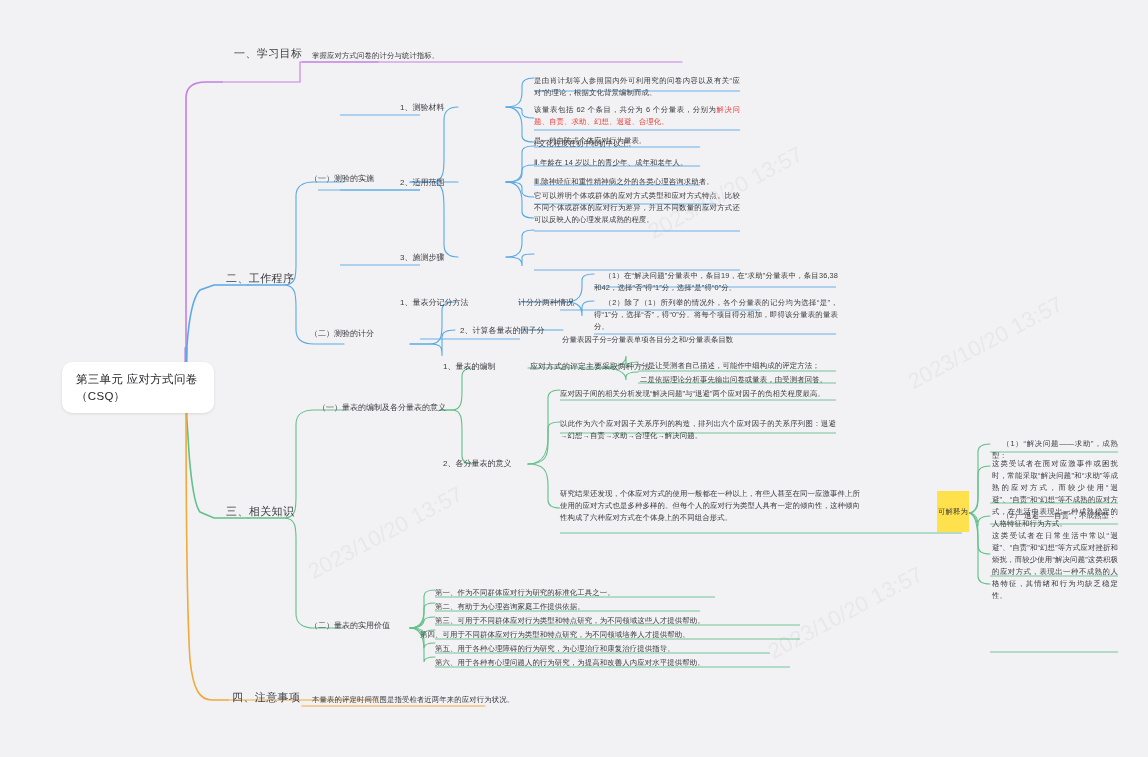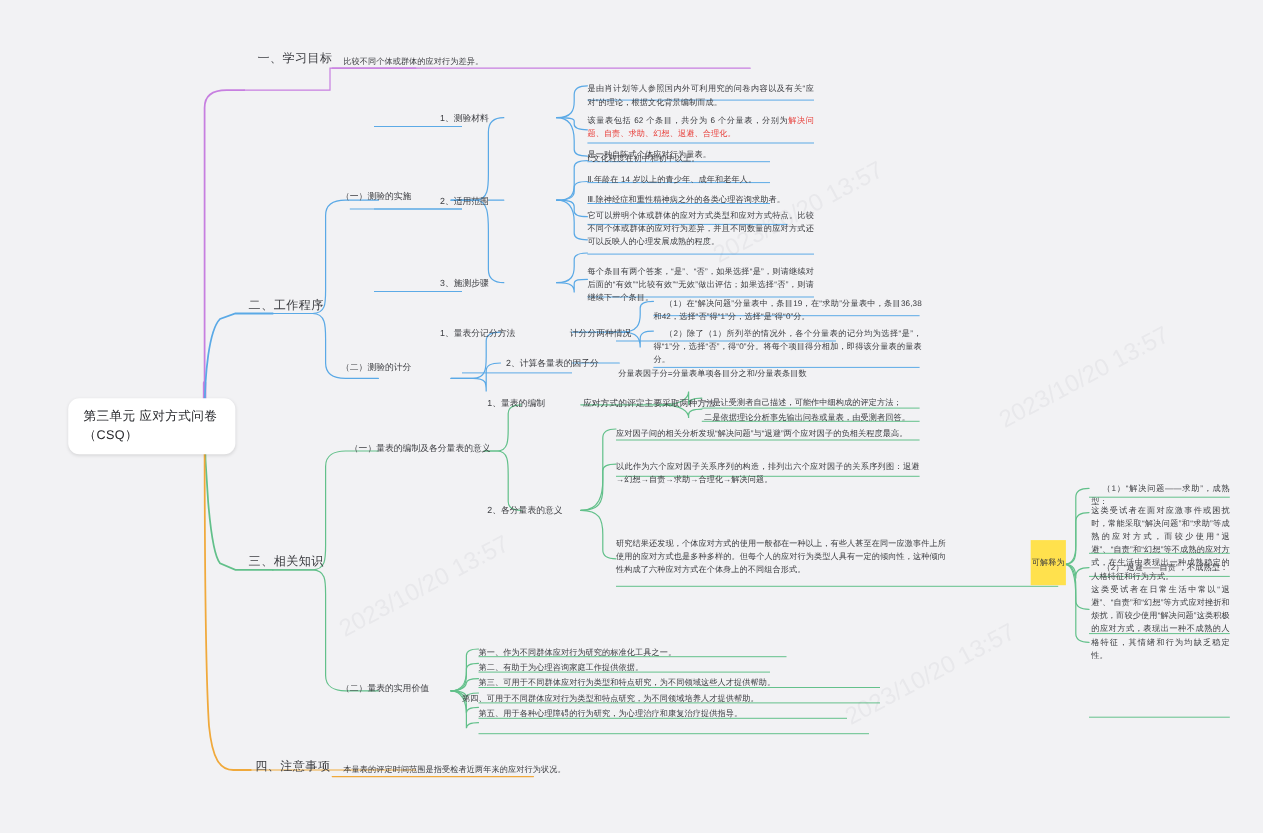--- a/index.html
+++ b/index.html
@@ -176,40 +176,39 @@
   </svg>
 
   <div class="wm" style="left:640px; top:180px;">2023/10/20 13:57</div>
   <div class="wm" style="left:900px; top:330px;">2023/10/20 13:57</div>
   <div class="wm" style="left:300px; top:520px;">2023/10/20 13:57</div>
   <div class="wm" style="left:760px; top:600px;">2023/10/20 13:57</div>
 
   <div class="node root" style="left:62px; top:362px; width:152px;">第三单元 应对方式问卷（CSQ）</div>
 
   <div class="node lbl lv1" style="left:234px; top:46px;">一、学习目标</div>
-  <div class="node leaf" style="left:312px; top:50px; width:240px;">比较不同个体或群体的应对行为差异。</div>
+  <div class="node leaf" style="left:312px; top:50px; width:240px;">掌握应对方式问卷的计分与统计指标。</div>
 
   <div class="node lbl lv1" style="left:226px; top:271px;">二、工作程序</div>
 
   <div class="node lbl lv2" style="left:310px; top:173px;">（一）测验的实施</div>
   <div class="node lbl lv2" style="left:310px; top:328px;">（二）测验的计分</div>
 
   <div class="node lbl lv3" style="left:400px; top:102px;">1、测验材料</div>
   <div class="node leaf" style="left:534px; top:75px; width:206px;">是由肖计划等人参照国内外可利用究的问卷内容以及有关“应对”的理论，根据文化背景编制而成。</div>
   <div class="node leaf" style="left:534px; top:104px; width:206px;"><span>该量表包括 62 个条目，共分为 6 个分量表，分别为</span><span class="red">解决问题、自责、求助、幻想、退避、合理化。</span></div>
   <div class="node leaf" style="left:534px; top:135px; width:206px;">是一种自陈式个体应对行为量表。</div>
 
   <div class="node lbl lv3" style="left:400px; top:177px;">2、适用范围</div>
   <div class="node leaf" style="left:534px; top:138px; width:200px;">Ⅰ.文化程度在初中和初中以上。</div>
   <div class="node leaf" style="left:534px; top:157px; width:200px;">Ⅱ.年龄在 14 岁以上的青少年、成年和老年人。</div>
   <div class="node leaf" style="left:534px; top:176px; width:200px;">Ⅲ.除神经症和重性精神病之外的各类心理咨询求助者。</div>
   <div class="node leaf" style="left:534px; top:190px; width:206px;">它可以辨明个体或群体的应对方式类型和应对方式特点。比较不同个体或群体的应对行为差异，并且不同数量的应对方式还可以反映人的心理发展成熟的程度。</div>
 
   <div class="node lbl lv3" style="left:400px; top:252px;">3、施测步骤</div>
-  <div class="node leaf" style="left:534px; top:241px; width:206px;">每个条目有两个答案，“是”、“否”，如果选择“是”，则请继续对后面的“有效”“比较有效”“无效”做出评估；如果选择“否”，则请继续下一个条目。</div>
 
   <div class="node lbl lv3" style="left:400px; top:297px;">1、量表分记分方法</div>
   <div class="node lbl lv3" style="left:460px; top:325px;">2、计算各量表的因子分</div>
   <div class="node lbl lv3" style="left:398px; top:325px;"></div>
   <div class="node lbl lv3" style="left:518px; top:297px;">计分分两种情况</div>
   <div class="node leaf ind" style="left:594px; top:270px; width:244px;">（1）在“解决问题”分量表中，条目19，在“求助”分量表中，条目36,38和42，选择“否”得“1”分，选择“是”得“0”分。</div>
   <div class="node leaf ind" style="left:594px; top:297px; width:244px;">（2）除了（1）所列举的情况外，各个分量表的记分均为选择“是”，得“1”分，选择“否”，得“0”分。将每个项目得分相加，即得该分量表的量表分。</div>
   <div class="node leaf" style="left:562px; top:334px; width:300px;">分量表因子分=分量表单项各目分之和/分量表条目数</div>
 
   <div class="node lbl lv1" style="left:226px; top:504px;">三、相关知识</div>
@@ -231,17 +230,18 @@
   <div class="node leaf ind" style="left:992px; top:438px; width:126px;">（1）“解决问题——求助”，成熟型：</div>
   <div class="node leaf" style="left:992px; top:458px; width:126px;">这类受试者在面对应激事件或困扰时，常能采取“解决问题”和“求助”等成熟的应对方式，而较少使用“退避”、“自责”和“幻想”等不成熟的应对方式，在生活中表现出一种成熟稳定的人格特征和行为方式。</div>
   <div class="node leaf ind" style="left:992px; top:510px; width:126px;">（2）“退避——自责”，不成熟型：</div>
   <div class="node leaf" style="left:992px; top:530px; width:126px;">这类受试者在日常生活中常以“退避”、“自责”和“幻想”等方式应对挫折和烦扰，而较少使用“解决问题”这类积极的应对方式，表现出一种不成熟的人格特征，其情绪和行为均缺乏稳定性。</div>
 
   <div class="node leaf" style="left:435px; top:587px; width:320px;">第一、作为不同群体应对行为研究的标准化工具之一。</div>
   <div class="node leaf" style="left:435px; top:601px; width:320px;">第二、有助于为心理咨询家庭工作提供依据。</div>
   <div class="node leaf" style="left:435px; top:615px; width:380px;">第三、可用于不同群体应对行为类型和特点研究，为不同领域这些人才提供帮助。</div>
   <div class="node leaf" style="left:420px; top:629px; width:380px;">第四、可用于不同群体应对行为类型和特点研究，为不同领域培养人才提供帮助。</div>
   <div class="node leaf" style="left:435px; top:643px; width:360px;">第五、用于各种心理障碍的行为研究，为心理治疗和康复治疗提供指导。</div>
+  <div class="node leaf" style="left:435px; top:657px; width:380px;">第六、用于各种有心理问题人的行为研究，为提高和改善人内应对水平提供帮助。</div>
 
   <div class="node lbl lv1" style="left:232px; top:690px;">四、注意事项</div>
   <div class="node leaf" style="left:312px; top:694px; width:230px;">本量表的评定时间范围是指受检者近两年来的应对行为状况。</div>
 
 </div>
 
 </body></html>

